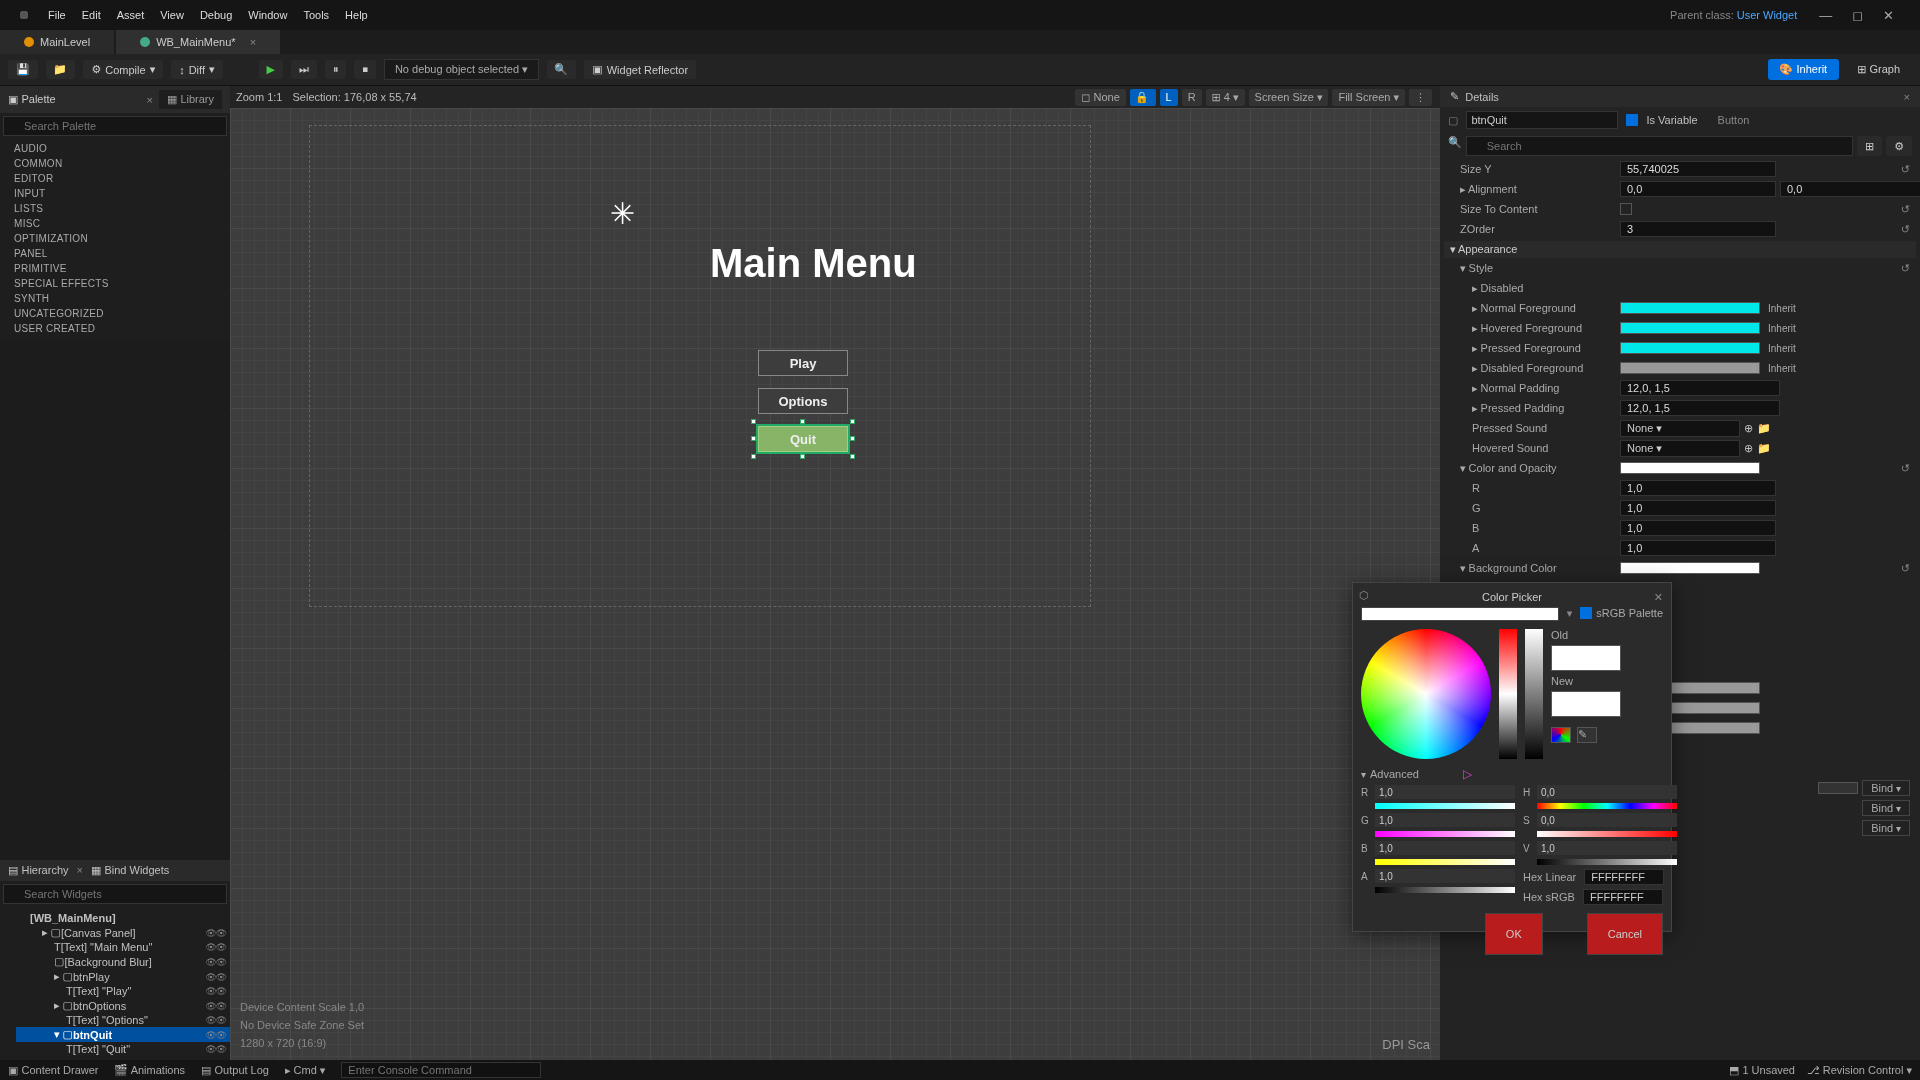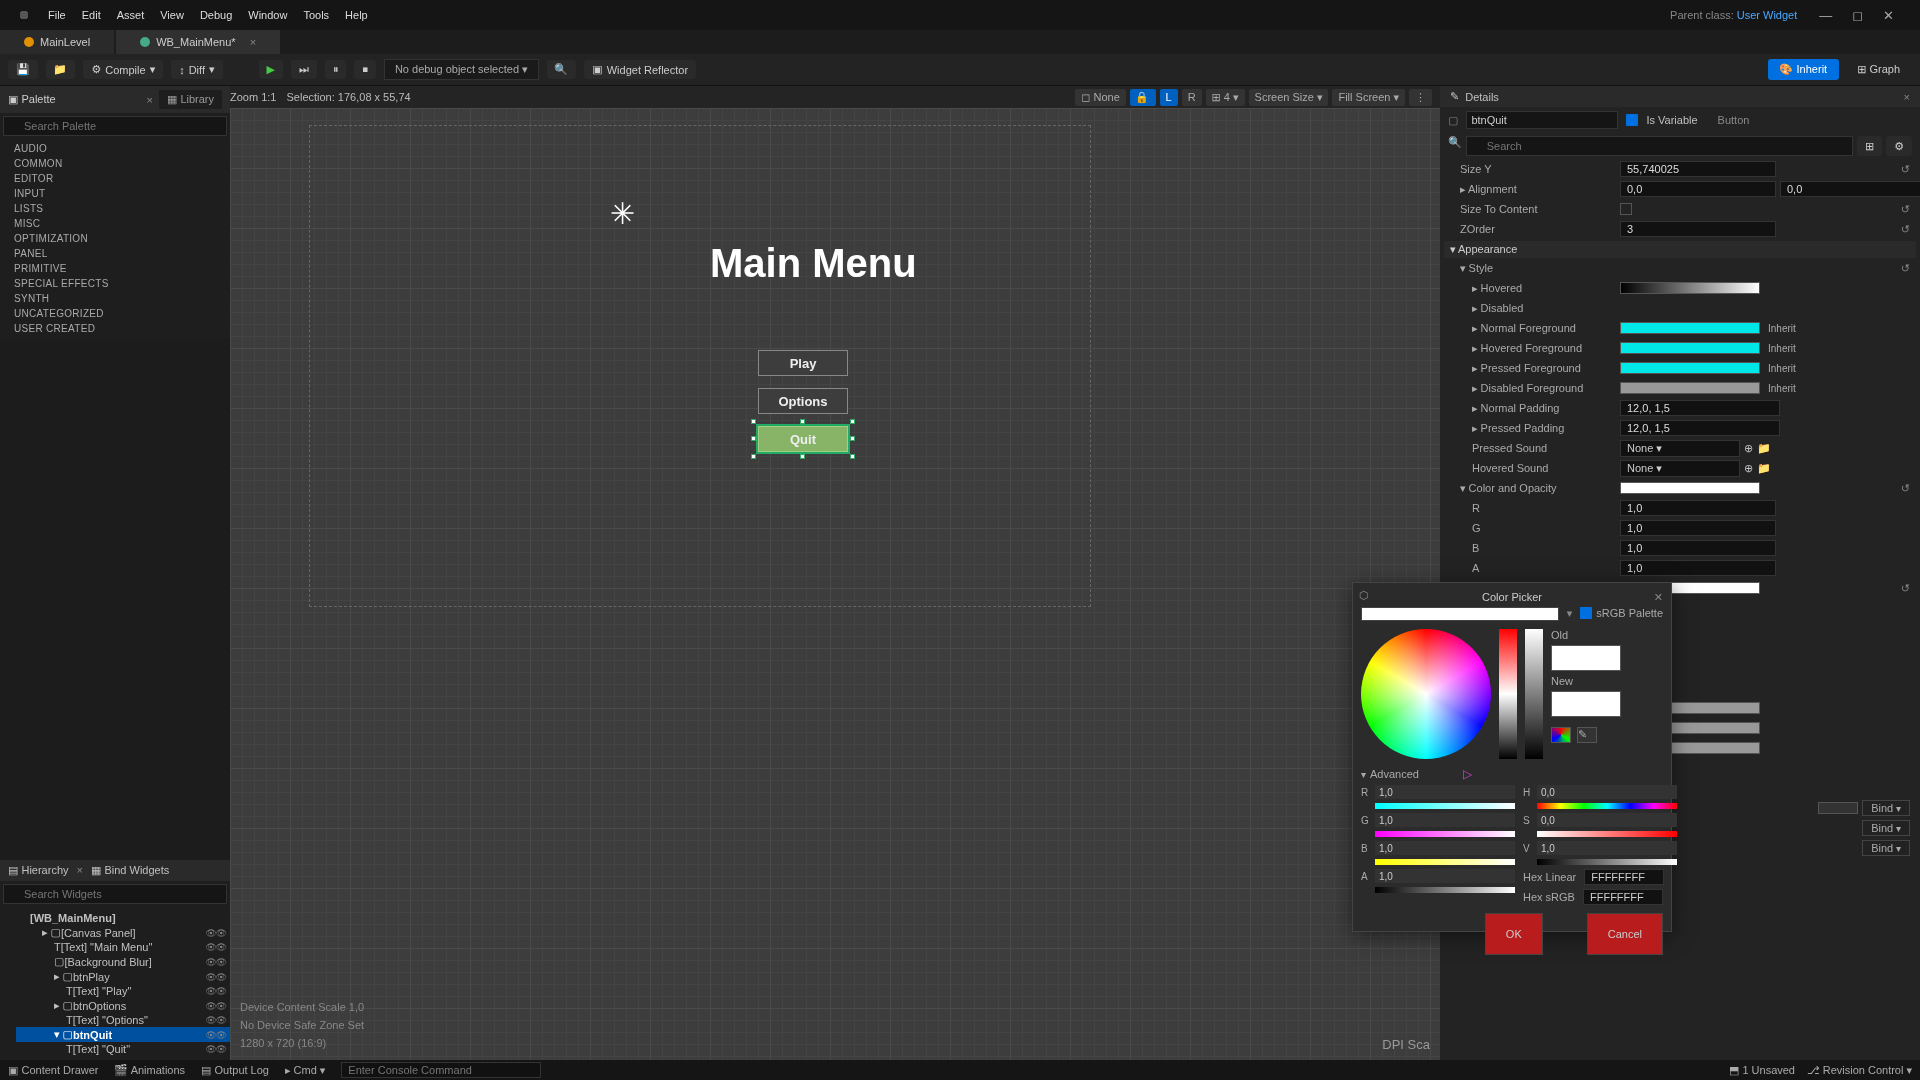--- a/index.html
+++ b/index.html
@@ -57,21 +57,21 @@
 .viewport-wrap { flex: 1; background: #282828; position: relative; overflow:hidden;}
 .viewport-toolbar { position: absolute; top: 0; left: 0; right: 0; height: 22px; background: #232323cc; display: flex; align-items: center; padding: 0 8px; font-size: 10px; color: #aaa; gap:8px;}
 .viewport-toolbar .right { margin-left: auto; display: flex; gap: 4px; }
 .vp-small-btn { padding:2px 6px; background:#333; border-radius:2px;}
 .vp-small-btn.blue { background:#0060c0; color:#fff;}
 .canvas-grid { position: absolute; inset: 22px 0 0 0; background-color: #3d3d3d;
   background-image: linear-gradient(#4a4a4a 1px, transparent 1px), linear-gradient(90deg, #4a4a4a 1px, transparent 1px),
                     linear-gradient(#444 1px, transparent 1px), linear-gradient(90deg, #444 1px, transparent 1px);
   background-size: 60px 60px, 60px 60px, 12px 12px, 12px 12px; }
 .design-surface { position: absolute; left: 80px; top: 40px; width: 780px; height: 480px; outline: 1px dashed #666; }
-.zoom-info { position: absolute; top: 4px; left: 0; color: #bbb; font-size: 12px; }
+.zoom-info { position: absolute; top: 4px; left: 6px; color: #bbb; font-size: 12px; }
 .loading-icon { position:absolute; left:300px; top:70px; color:#fff; font-size:30px;}
 .mainmenu-text { position:absolute; left:400px; top:115px; color:#fff; font-size:40px; font-weight:700;}
 .menu-btn { position:absolute; left:448px; width:90px; height:26px; background:#3d3d3d; border:1px solid #888; color:#eee; display:flex; align-items:center; justify-content:center; font-size:13px; font-weight:600;}
 .menu-btn.play-b { top:224px; }
 .menu-btn.opt-b { top:262px; }
 .menu-btn.quit-b { top:300px; background:#88b468; border:1px solid #a0d080; outline:2px solid #2a6; }
 .quit-handles { position:absolute; left:444px; top:296px; width:98px; height:34px; pointer-events:none;}
 .quit-handles span{ position:absolute; width:5px; height:5px; background:#fff; border:1px solid #3a6;}
 .bottom-info { position:absolute; left:10px; bottom:8px; color:#888; font-size:13px; line-height:18px;}
 .dpi-info { position:absolute; right:10px; bottom:8px; color:#999; font-size:13px;}
@@ -349,24 +349,20 @@
           <span class="lbl">ZOrder</span>
           <input class="val-input" value="3" style="">
           <span class="reset">↺</span>
         </div>
       <div class="section">▾ <span>Appearance</span></div>
       <div class="prow">
           <span class="lbl">▾ <span>Style</span></span>
           <span class="reset">↺</span>
         </div>
       <div class="prow">
-          <span class="lbl ind">▸ <span>Hovered</span></span>
-          <span class="color-swatch swatch-grad"></span>
-        </div>
-      <div class="prow">
           <span class="lbl ind">▸ <span>Disabled</span></span>
         </div>
       <div class="prow">
           <span class="lbl ind">▸ <span>Normal Foreground</span></span>
           <span class="color-swatch swatch-cyan"></span>
           <span class="inherit">Inherit</span>
         </div>
       <div class="prow">
           <span class="lbl ind">▸ <span>Hovered Foreground</span></span>
           <span class="color-swatch swatch-cyan"></span>

